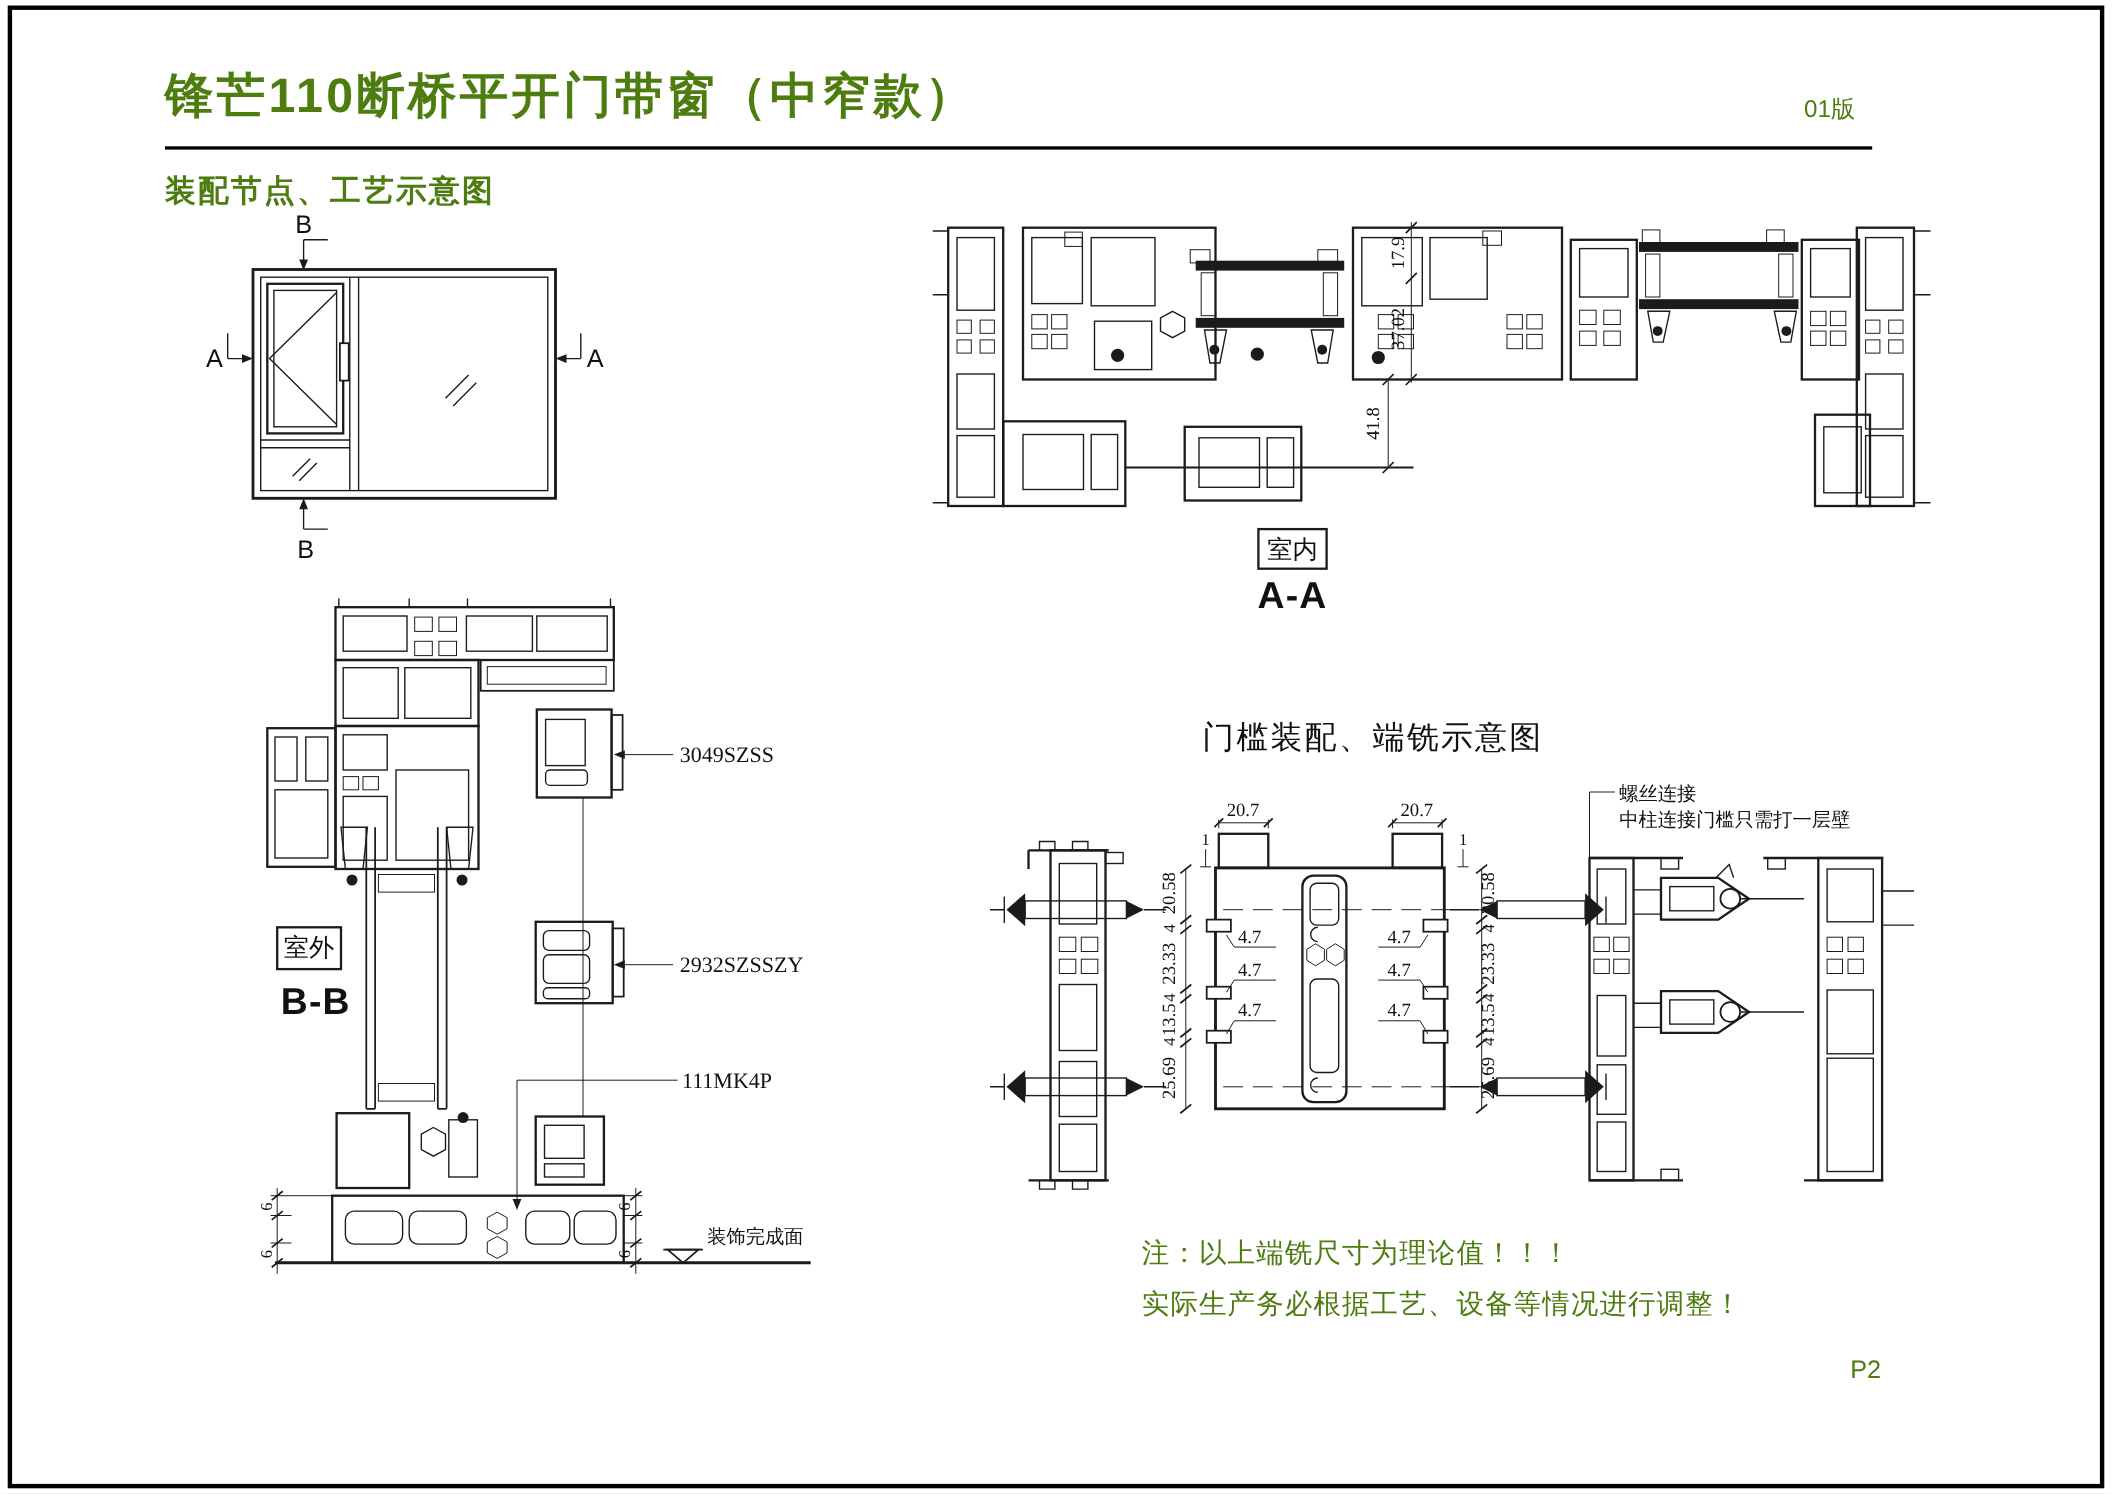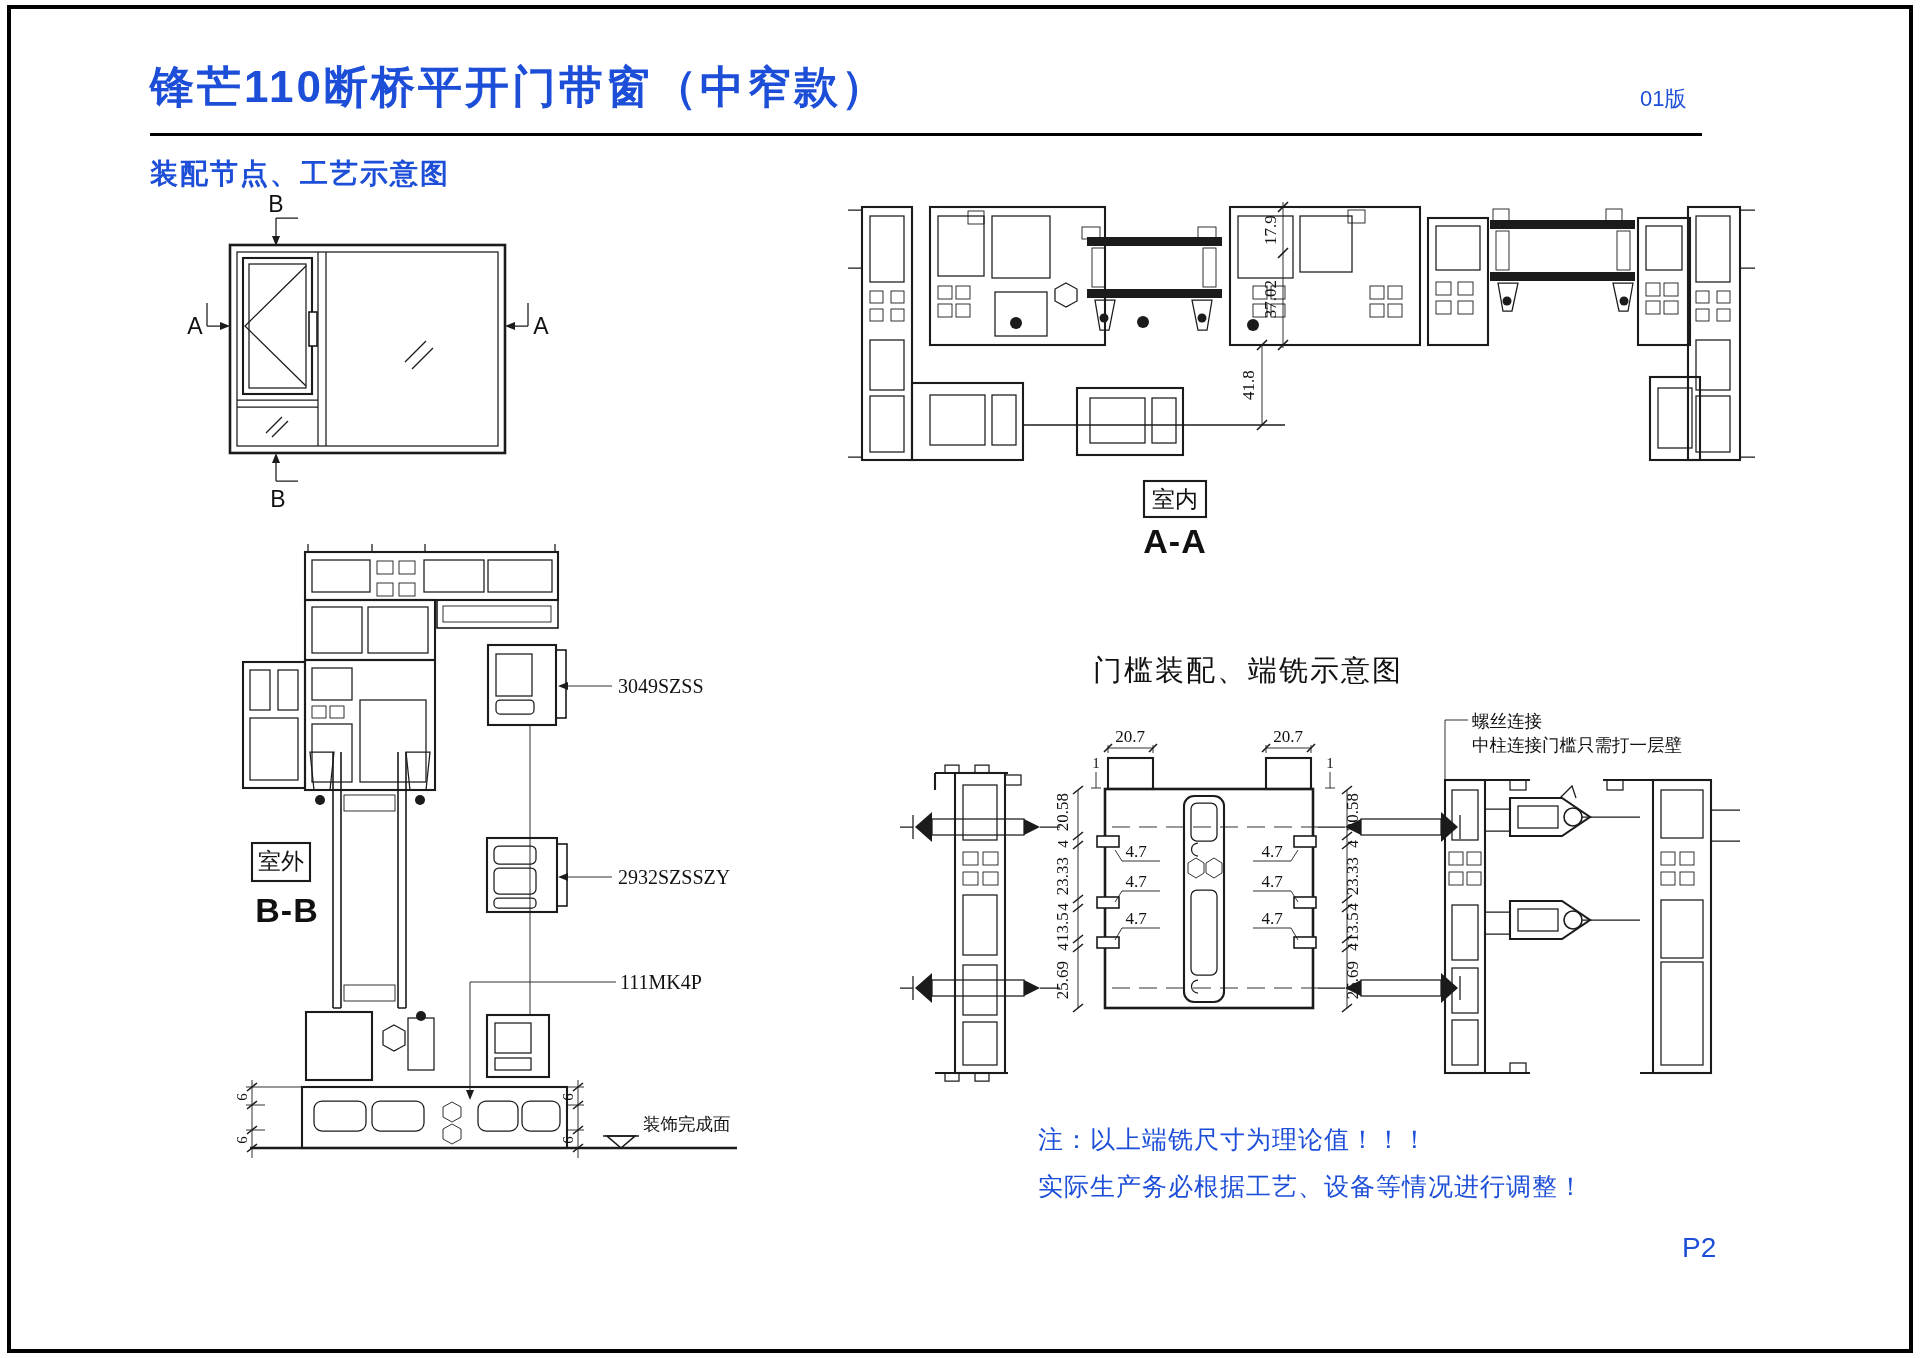--- a/index.html
+++ b/index.html
@@ -1,17 +1,17 @@
 <!DOCTYPE html>
 <html><head>
 <meta charset="utf-8">
 <style>
   html,body{margin:0;padding:0;background:#e8e8e8;}
   .page{position:relative;width:1920px;height:1358px;background:#ffffff;
-        font-family:"Liberation Sans","DejaVu Sans",sans-serif;color:#1d4ed8;overflow:hidden;}
+        font-family:"Liberation Sans","DejaVu Sans",sans-serif;color:#4d7c0f;overflow:hidden;}
   .frame{position:absolute;left:7px;top:5px;right:7px;bottom:5px;border:4px solid #000;pointer-events:none;}
   .abs{position:absolute;}
   svg.abs{overflow:visible;}
   
   .ln *{stroke:#1b1b1b;fill:none;}
   .s25{stroke-width:2.6;} .s2{stroke-width:2.1;} .s15{stroke-width:1.6;}
   .s12{stroke-width:1.25;} .s08{stroke-width:0.9;}
   .af{fill:#1b1b1b !important;stroke:none !important;}
   .wf{fill:#fff !important;}
   
@@ -23,21 +23,21 @@
   .t-dim{font:17px "Liberation Serif","DejaVu Serif",serif;}
   .t-dims{font:15px "Liberation Serif","DejaVu Serif",serif;}
   .t-note{font:17.5px "Liberation Sans","DejaVu Sans",sans-serif;}
   .t-title2{font:29px "Liberation Sans","DejaVu Sans",sans-serif;letter-spacing:2px;}
   
   .title{position:absolute;left:150px;top:58px;font-size:44px;font-weight:600;letter-spacing:3px;}
   .version{position:absolute;left:1640px;top:84px;font-size:22px;}
   .rule{position:absolute;left:150px;top:133px;width:1552px;height:3px;background:#000;}
   .subtitle{position:absolute;left:150px;top:155px;font-size:28px;letter-spacing:2px;font-weight:bold;}
   .footnote{position:absolute;left:1038px;top:1116px;font-size:25px;line-height:47px;letter-spacing:1px;}
-  .pageno{position:absolute;left:1682px;top:1232px;font-size:28px;}
+  .pageno{position:absolute;left:1682px;top:1232px;font-size:23px;}
 </style>
 </head>
 <body>
 
 <div class="page">
   <div class="frame"></div>
 
   <h1 class="title" style="margin:0">锋芒110断桥平开门带窗（中窄款）</h1>
   <div class="version">01版</div>
   <div class="rule"></div>

